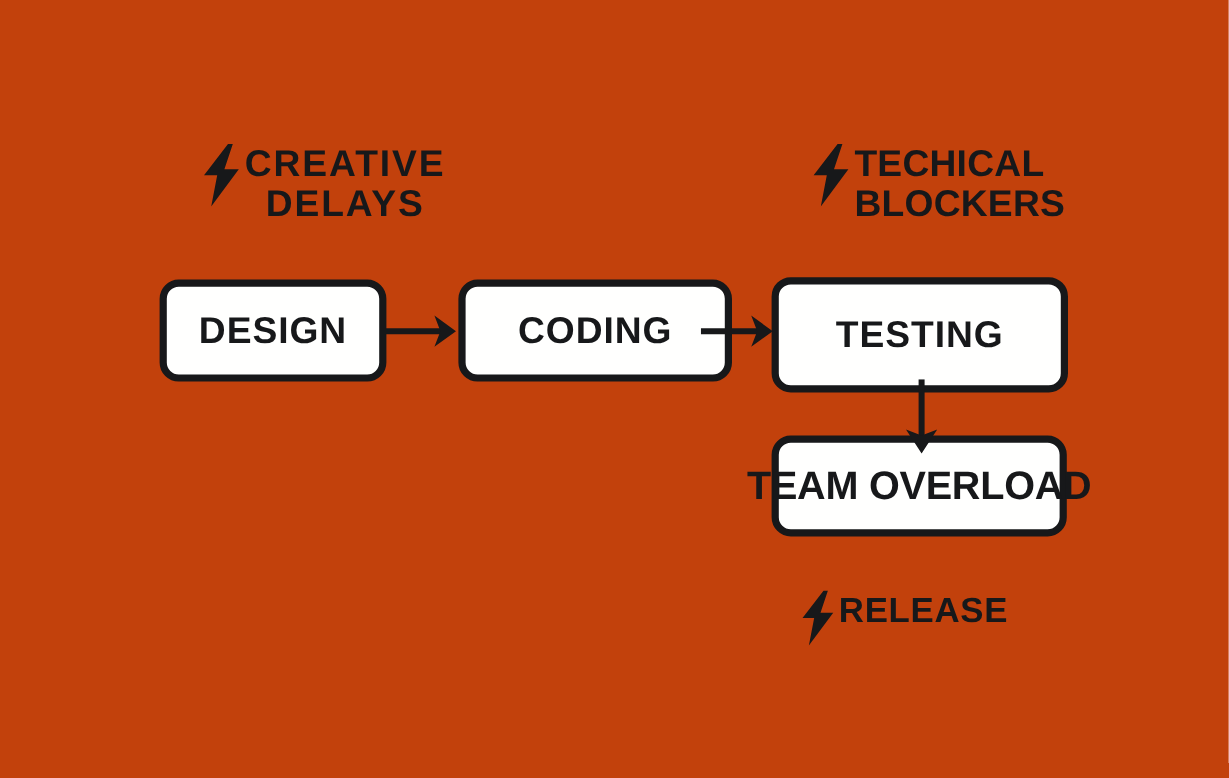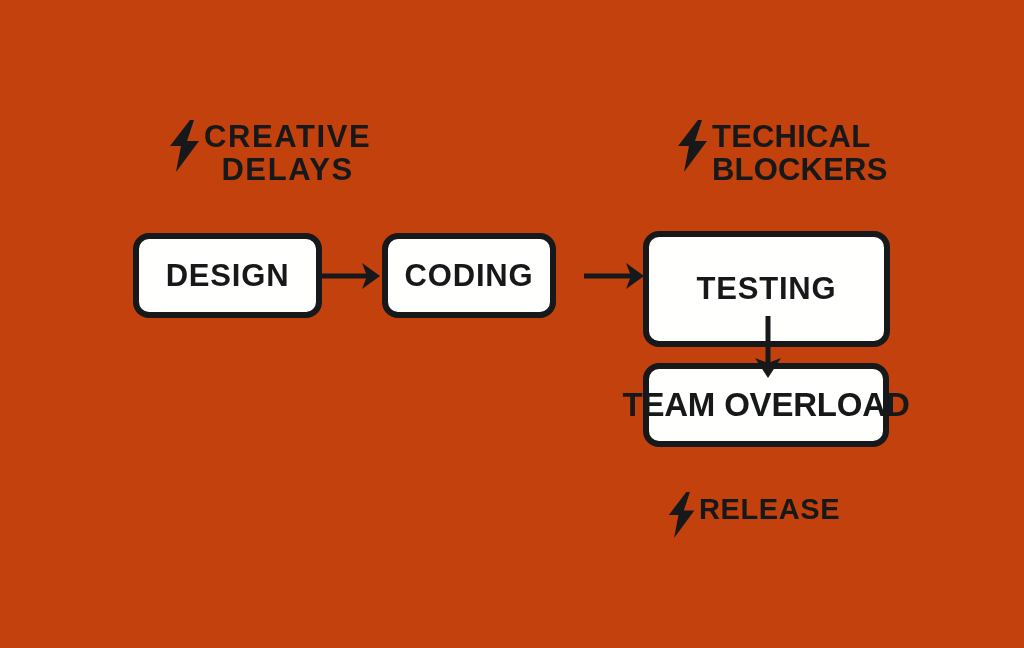--- a/index.html
+++ b/index.html
@@ -90,28 +90,28 @@
 
   #node-design {
     left: 133px;
     top: 233px;
     width: 189px;
     height: 85px;
   }
   #node-coding {
     left: 382px;
     top: 233px;
-    width: 174px;
+    width: 228px;
     height: 85px;
   }
   #node-testing {
     left: 643px;
     top: 231px;
     width: 247px;
-    height: 116px;
+    height: 96px;
   }
   #node-team-overload {
     left: 643px;
     top: 363px;
     width: 246px;
     height: 84px;
   }
   #node-team-overload .node-label {
     font-size: 33px;
     letter-spacing: -0.2px;

